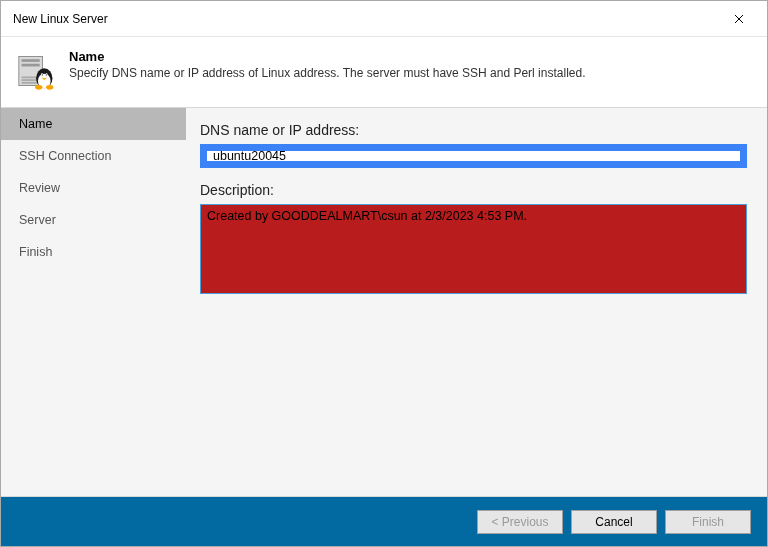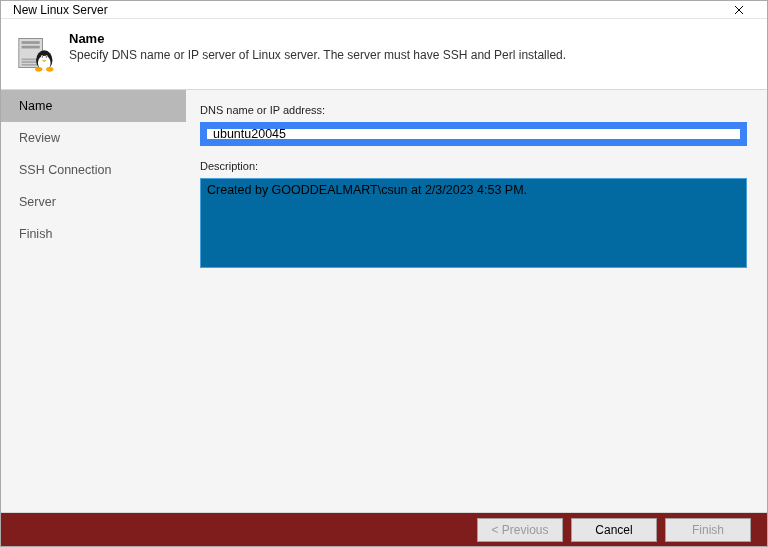--- a/index.html
+++ b/index.html
@@ -1,35 +1,35 @@
 <!DOCTYPE html>
 <html><head>
   <meta charset="utf-8">
   <style>
     * { box-sizing: border-box; margin: 0; padding: 0; font-family: 'Segoe UI', Tahoma, sans-serif; }
     body { background: #fff; width: 768px; height: 547px; overflow: hidden; }
     .window { width: 768px; height: 547px; border: 1px solid #aaa; background: #fff; display: flex; flex-direction: column; }
-    .titlebar { height: 18px; display: flex; align-items: center; padding: 0 8px 0 12px; border-bottom: 1px solid #e5e5e5; }
+    .titlebar { height: 36px; display: flex; align-items: center; padding: 0 8px 0 12px; border-bottom: 1px solid #e5e5e5; }
     .titlebar-title { font-size: 12px; flex: 1; color: #000; }
     .close-btn { width: 40px; height: 28px; display: flex; align-items: center; justify-content: center; cursor: pointer; }
     .close-btn svg { width: 10px; height: 10px; }
     .header { display: flex; align-items: flex-start; padding: 12px 16px 14px 16px; gap: 12px; }
     .header-icon { width: 40px; height: 44px; flex-shrink: 0; display: flex; align-items: center; justify-content: center; }
     .header-text { flex: 1; }
     .header-title { font-size: 13px; font-weight: 600; color: #000; margin-bottom: 2px; }
     .header-subtitle { font-size: 12px; color: #333; }
     .body { flex: 1; display: flex; background: #f5f5f5; border-top: 1px solid #d8d8d8; }
     .sidebar { width: 185px; background: #f5f5f5; display: flex; flex-direction: column; padding-top: 0; }
     .sidebar-item { padding: 9px 18px; font-size: 12.5px; color: #555; cursor: pointer; }
     .sidebar-item.active { background: #b8b8b8; color: #000; }
     .content { flex: 1; background: #f5f5f5; padding: 14px 20px 14px 14px; }
-    .field-label { font-size: 11px; color: #222; margin-bottom: 6px; display: block; }
+    .field-label { font-size: 14px; color: #222; margin-bottom: 6px; display: block; }
     .text-input { width: 100%; height: 24px; border: 7px solid #3b82f6; background: #fff; padding: 2px 6px; font-size: 12.5px; color: #000; outline: none; margin-bottom: 14px; }
-    .text-area { width: 100%; height: 90px; border: 1px solid #4a9fd8; background: #0369a1; padding: 4px 6px; font-size: 12.5px; color: #000; resize: none; outline: none; font-family: inherit; }
-    .footer { height: 34px; background: #7f1d1d; border-top: 1px solid #d8d8d8; display: flex; align-items: center; justify-content: flex-end; padding: 0 16px; gap: 8px; }
+    .text-area { width: 100%; height: 90px; border: 1px solid #4a9fd8; background: #b91c1c; padding: 4px 6px; font-size: 12.5px; color: #000; resize: none; outline: none; font-family: inherit; }
+    .footer { height: 50px; background: #0369a1; border-top: 1px solid #d8d8d8; display: flex; align-items: center; justify-content: flex-end; padding: 0 16px; gap: 8px; }
     .btn { min-width: 86px; height: 24px; border: 1px solid #a0a0a0; background: #e6e6e6; font-size: 12px; color: #000; cursor: pointer; padding: 0 10px; }
     .btn:disabled { color: #9a9a9a; cursor: default; }
   </style>
 </head>
 <body>
 
 <div class="window">
   <div class="titlebar">
     <span class="titlebar-title">New Linux Server</span>
     <div class="close-btn">
@@ -54,29 +54,29 @@
         <ellipse cx="32.5" cy="26" rx="1.2" ry="1.6" fill="#fff"></ellipse>
         <circle cx="27.8" cy="26.3" r="0.6" fill="#000"></circle>
         <circle cx="32.2" cy="26.3" r="0.6" fill="#000"></circle>
         <path d="M27 29 Q30 31 33 29 Q31 32 30 32 Q29 32 27 29 Z" fill="#f7a600"></path>
         <ellipse cx="24" cy="40" rx="4" ry="2.5" fill="#f7a600"></ellipse>
         <ellipse cx="36" cy="40" rx="4" ry="2.5" fill="#f7a600"></ellipse>
       </svg>
     </div>
     <div class="header-text">
       <div class="header-title">Name</div>
-      <div class="header-subtitle">Specify DNS name or IP server of Linux server. The server must have SSH and Perl installed.</div>
+      <div class="header-subtitle">Specify DNS name or IP address of Linux address. The server must have SSH and Perl installed.</div>
     </div>
   </div>
 
   <div class="body">
     <div class="sidebar">
       <div class="sidebar-item active">Name</div>
+      <div class="sidebar-item">SSH Connection</div>
       <div class="sidebar-item">Review</div>
-      <div class="sidebar-item">SSH Connection</div>
       <div class="sidebar-item">Server</div>
       <div class="sidebar-item">Finish</div>
     </div>
     <div class="content">
       <label class="field-label">DNS name or IP address:</label>
       <input class="text-input" type="text" value="ubuntu20045" style="">
       <label class="field-label">Description:</label>
       <textarea class="text-area" style="">Created by GOODDEALMART\csun at 2/3/2023 4:53 PM.</textarea>
     </div>
   </div>

